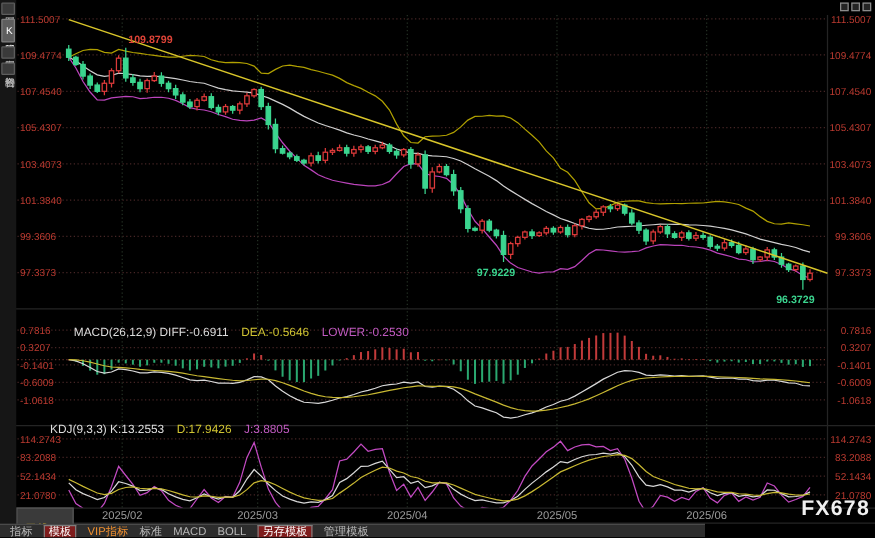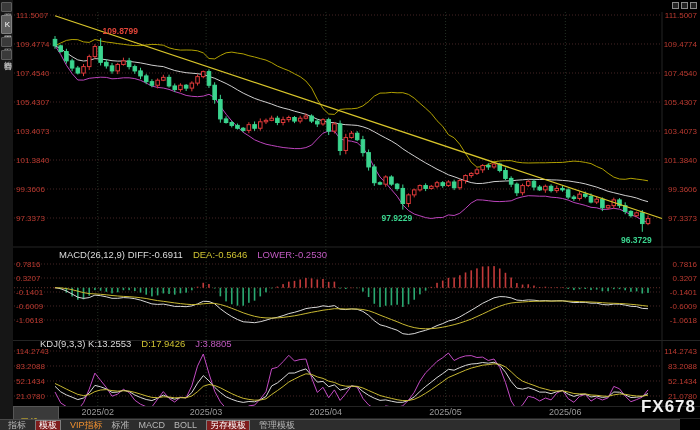--- a/index.html
+++ b/index.html
@@ -10,40 +10,40 @@
 
   .main-header{position:absolute;left:38px;top:1px;height:13px;display:flex;align-items:center;
                gap:7px;font-size:10px;white-space:nowrap;z-index:5;}
   .sym{color:#e23b2e;font-weight:bold;}
   .period{color:#e8552a;font-weight:bold;}
   .collapse{color:#9a9a9a;font-size:10px;}
   .mini-icon{display:inline-block;width:9px;height:9px;border:1px solid #666;
              background:linear-gradient(135deg,#3a7bd5 55%,#c03a3a 55%);}
   .hw{color:#dcdcdc;} .hy{color:#cfc332;} .hm{color:#c05ac0;}
 
-  .macd-header{position:absolute;left:40px;top:249px;display:flex;gap:10px;font-size:9.5px;z-index:5;white-space:nowrap;padding-left:19px;}
+  .macd-header{position:absolute;left:40px;top:261px;display:flex;gap:10px;font-size:9.5px;z-index:5;white-space:nowrap;padding-left:19px;}
   .kdj-header{position:absolute;left:40px;top:338px;display:flex;gap:10px;font-size:9.5px;z-index:5;white-space:nowrap;}
 
   .sidebar{position:absolute;left:0;top:0;width:13px;height:419px;background:#161616;
            display:flex;flex-direction:column;gap:3px;padding-top:2px;align-items:center;z-index:6;}
   .side-tab{writing-mode:vertical-rl;text-orientation:upright;font-size:8px;line-height:1;
             color:#b5b5b5;background:#3a3a3a;border:1px solid #5d5d5d;border-radius:1px;
             padding:4px 0;width:11px;box-sizing:border-box;text-align:center;cursor:pointer;}
   .side-tab.active{background:#5e5e5e;color:#fff;border-color:#808080;}
 
   .win-icons{position:absolute;right:3px;top:2px;display:flex;gap:2px;z-index:6;}
   .win-icon{width:7px;height:7px;border:1px solid #8a8a8a;background:#242424;box-sizing:border-box;}
 
   .period-btn{position:absolute;left:13px;top:406px;height:13px;background:#3a3a3a;
               border:1px solid #565656;color:#e3c42e;font-size:9.5px;font-weight:bold;
               display:flex;align-items:center;gap:4px;padding:16px 6px;box-sizing:border-box;z-index:5;cursor:pointer;}
   .watermark{position:absolute;right:4px;top:397px;font-size:17px;font-weight:bold;
              color:#f0f0f0;letter-spacing:1px;z-index:4;}
 
-  .toolbar{position:absolute;left:0;top:419px;width:680px;height:11px;background:#2d2d2d;
+  .toolbar{position:absolute;left:0;top:419px;width:564px;height:11px;background:#2d2d2d;
            border-top:1px solid #4a4a4a;display:flex;align-items:center;gap:9px;
            padding:0 8px;font-size:9px;box-sizing:border-box;z-index:6;}
   .tb-item{color:#b8b8b8;white-space:nowrap;line-height:9px;cursor:pointer;}
   .tb-item.active{background:#7f1d1d;color:#fff;border:1px solid #7d7d7d;border-bottom-color:#2a2a2a;padding:0 3px;}
   .tb-item.vip{color:#f09030;}
 </style>
 </head>
 <body>
 
 <div class="app">

